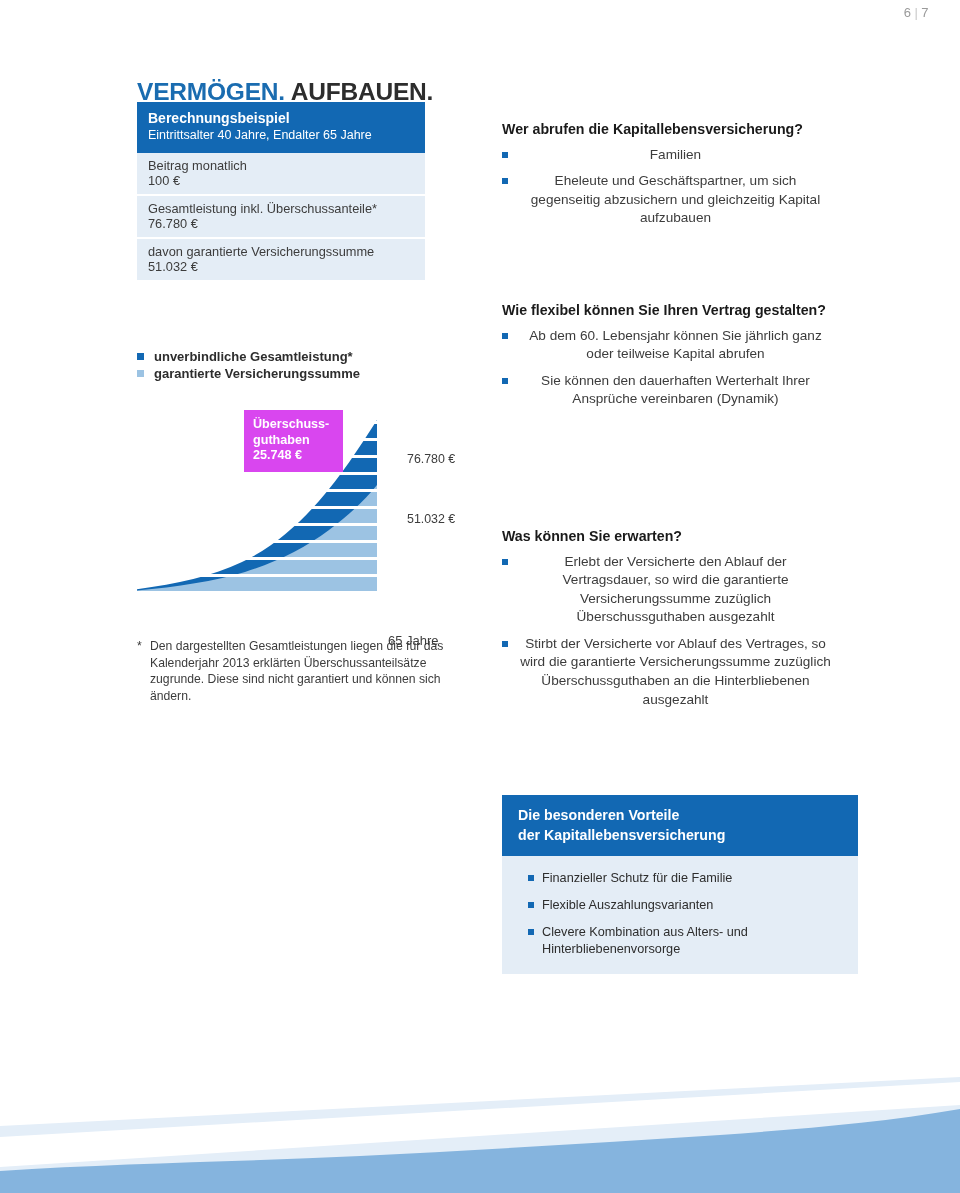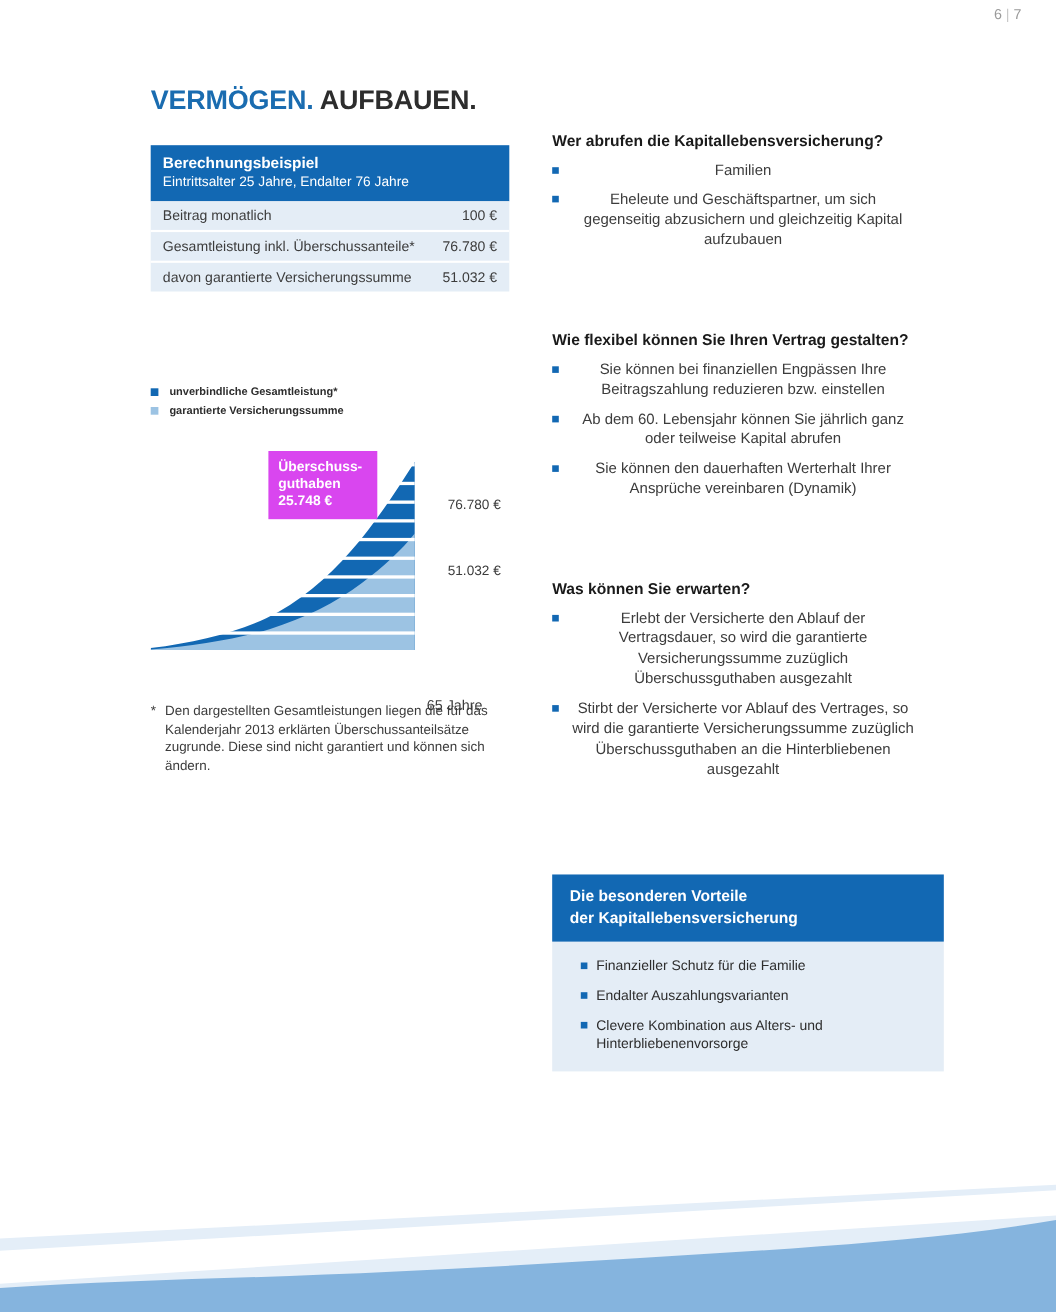--- a/index.html
+++ b/index.html
@@ -44,22 +44,22 @@
     letter-spacing: -0.2px;
     white-space: nowrap;
   }
   .headline .hl-blue { color: #1a6cb0; }
   .headline .hl-dark { color: #2d2d2d; }
 
   
   .calc-table {
     position: absolute;
     left: 137px;
-    top: 132px;
-    width: 326px;
+    top: 102px;
+    width: 288px;
   }
   .calc-head {
     background: #1268b3;
     color: #ffffff;
     padding: 8px 11px 9px 11px;
   }
   .calc-head .ct-title {
     font-size: 14px;
     font-weight: bold;
     line-height: 17px;
@@ -71,20 +71,21 @@
   }
   .calc-row {
     display: flex;
     justify-content: space-between;
     align-items: baseline;
     background: #e4edf6;
     padding: 5px 11px 6px 11px;
     font-size: 12.8px;
     color: #3c3c3c;
     border-bottom: 2px solid #ffffff;
+    flex-direction: column;
   }
   .calc-row:last-child { border-bottom: none; }
   .calc-row .cr-label { white-space: nowrap; }
   .calc-row .cr-value { white-space: nowrap; }
 
   
   .qa-block { position: absolute; left: 502px; width: 330px; }
   .qa-title {
     font-size: 14.2px;
     font-weight: bold;
@@ -120,21 +121,21 @@
   .chart-wrap {
     position: absolute;
     left: 137px;
     top: 348px;
     width: 330px;
   }
   .chart-legend { margin-bottom: 4px; }
   .legend-item {
     position: relative;
     padding-left: 17px;
-    font-size: 10px;
+    font-size: 13px;
     font-weight: bold;
     color: #2d2d2d;
     line-height: 17px;
   }
   .legend-item .lg-swatch {
     position: absolute;
     left: 0;
     top: 5px;
     width: 7px;
     height: 7px;
@@ -267,21 +268,21 @@
   <span>6</span><span class="sep">|</span><span>7</span>
 </div>
 
 <h1 class="headline">
   <span class="hl-blue">VERMÖGEN.</span><span class="hl-dark"> AUFBAUEN.</span>
 </h1>
 
 <div class="calc-table">
   <div class="calc-head">
     <div class="ct-title">Berechnungsbeispiel</div>
-    <div class="ct-sub">Eintrittsalter 25 Jahre, Endalter 76 Jahre</div>
+    <div class="ct-sub">Eintrittsalter 40 Jahre, Endalter 65 Jahre</div>
   </div>
   <div class="calc-row">
     <span class="cr-label">Beitrag monatlich</span>
     <span class="cr-value">100 €</span>
   </div>
   <div class="calc-row">
     <span class="cr-label">Gesamtleistung inkl. Überschussanteile*</span>
     <span class="cr-value">76.780 €</span>
   </div>
   <div class="calc-row">
@@ -294,21 +295,20 @@
   <h2 class="qa-title">Wer abrufen die Kapitallebensversicherung?</h2>
   <ul class="bullets">
     <li><span class="bul"></span><span>Familien</span></li>
     <li><span class="bul"></span><span>Eheleute und Geschäftspartner, um sich gegenseitig abzusichern und gleichzeitig Kapital aufzubauen</span></li>
   </ul>
 </section>
 
 <section class="qa-block" style="top:301px;">
   <h2 class="qa-title">Wie flexibel können Sie Ihren Vertrag gestalten?</h2>
   <ul class="bullets">
-    <li><span class="bul"></span><span>Sie können bei finanziellen Engpässen Ihre Beitragszahlung reduzieren bzw. einstellen</span></li>
     <li><span class="bul"></span><span>Ab dem 60. Lebensjahr können Sie jährlich ganz oder teilweise Kapital abrufen</span></li>
     <li><span class="bul"></span><span>Sie können den dauerhaften Werterhalt Ihrer Ansprüche vereinbaren (Dynamik)</span></li>
   </ul>
 </section>
 
 <section class="qa-block" style="top:527px;">
   <h2 class="qa-title">Was können Sie erwarten?</h2>
   <ul class="bullets">
     <li><span class="bul"></span><span>Erlebt der Versicherte den Ablauf der Vertragsdauer, so wird die garantierte Versicherungssumme zuzüglich Überschussguthaben ausgezahlt</span></li>
     <li><span class="bul"></span><span>Stirbt der Versicherte vor Ablauf des Vertrages, so wird die garantierte Versicherungssumme zuzüglich Überschussguthaben an die Hinterbliebenen ausgezahlt</span></li>
@@ -375,21 +375,21 @@
   <span class="fn-text">Den dargestellten Gesamtleistungen liegen die für das Kalenderjahr 2013 erklärten Überschussanteilsätze zugrunde. Diese sind nicht garantiert und können sich ändern.</span>
 </div>
 
 <section class="adv-box">
   <div class="adv-head">
     <div>Die besonderen Vorteile</div>
     <div>der Kapitallebensversicherung</div>
   </div>
   <ul class="adv-list">
     <li><span class="bul"></span><span>Finanzieller Schutz für die Familie</span></li>
-    <li><span class="bul"></span><span>Endalter Auszahlungsvarianten</span></li>
+    <li><span class="bul"></span><span>Flexible Auszahlungsvarianten</span></li>
     <li><span class="bul"></span><span>Clevere Kombination aus Alters- und Hinterbliebenenvorsorge</span></li>
   </ul>
 </section>
 
 <div class="bottom-wave">
   <svg width="960" height="130" viewBox="0 0 960 130" xmlns="http://www.w3.org/2000/svg" aria-hidden="true">
 
     <path d="M0,63 L960,14 L960,130 L0,130 Z" fill="#e4eef8"></path>
 
     <path d="M0,74 L960,19 L960,42 L0,104 Z" fill="#ffffff"></path>

